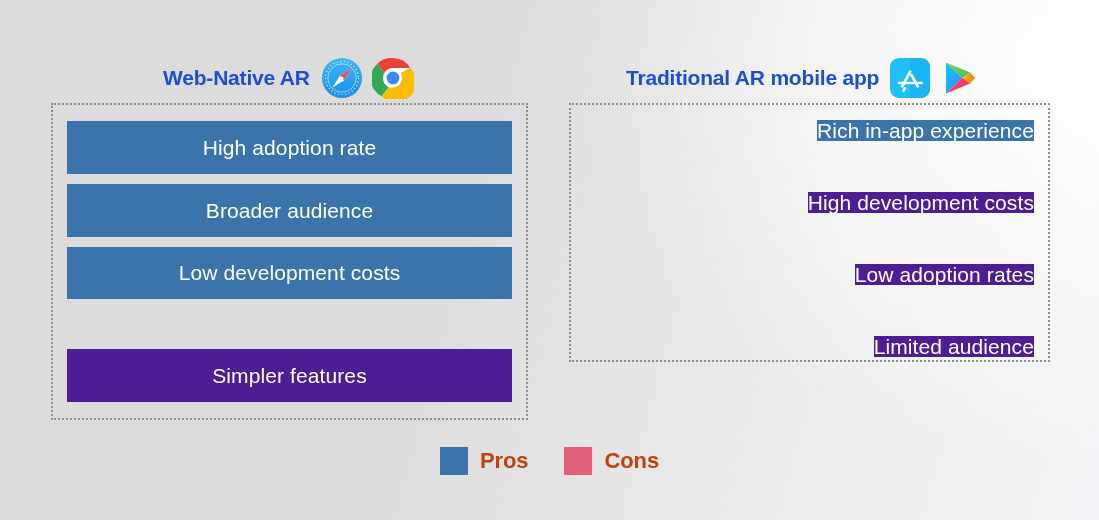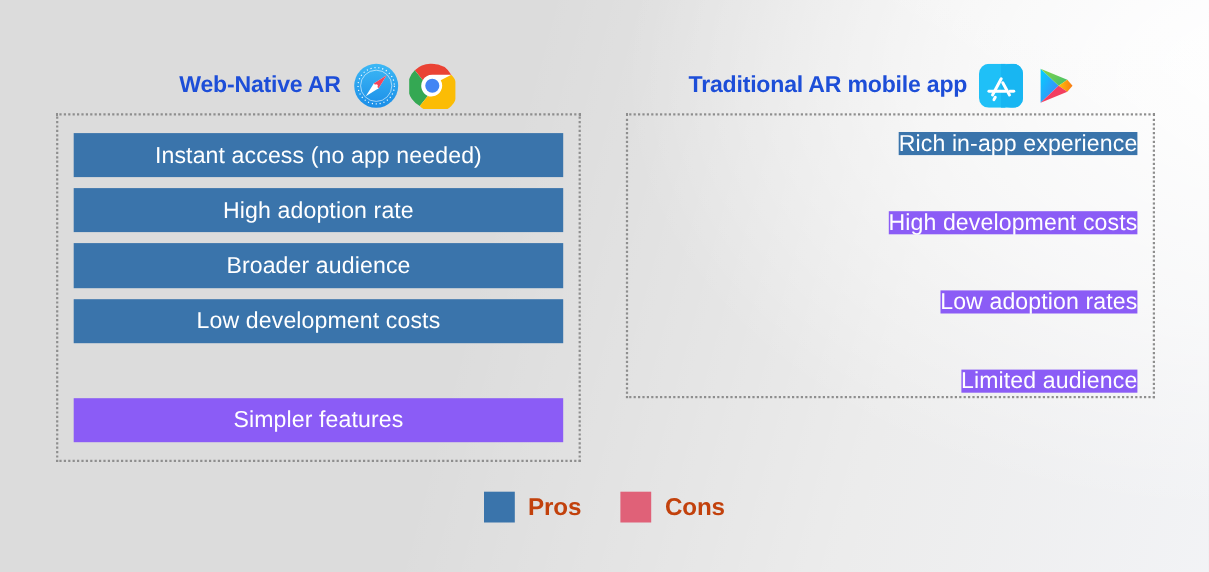--- a/index.html
+++ b/index.html
@@ -77,21 +77,21 @@
     align-items: center;
     justify-content: center;
     color: #ffffff;
     font-size: 21px;
     font-weight: 400;
     letter-spacing: 0.1px;
     text-align: center;
     line-height: 1;
   }
   .item.pro  { background: #3a74ab; }
-  .item.con  { background: #8b5cf6; margin-top: 40px; }
+  .item.con  { background: #4c1d95; margin-top: 40px; }
 
   
   #legend {
     position: absolute;
     left: 0;
     right: 0;
     top: 447px;
     display: flex;
     align-items: center;
     justify-content: center;
@@ -186,21 +186,20 @@
           <path d="M7 4.6 L23.4 20 L7 35.4 Z" fill="url(#gpBlue)"></path>
           <path d="M7 4.6 L23.4 20 L31.3 14.6 Z" fill="url(#gpGreen)"></path>
           <path d="M23.4 20 L31.3 14.6 L36 20 L31.3 25.4 Z" fill="url(#gpOrange)"></path>
           <path d="M7 35.4 L23.4 20 L31.3 25.4 Z" fill="url(#gpPink)"></path>
         </svg>
       </span>
     </span>
   </div>
 
   <div class="panel" id="panel-left">
-    <div class="item pro">Instant access (no app needed)</div>
     <div class="item pro">High adoption rate</div>
     <div class="item pro">Broader audience</div>
     <div class="item pro">Low development costs</div>
     <div class="item con">Simpler features</div>
   </div>
 
   <div class="panel" id="panel-right">
     <div class="item pro">Rich in-app experience</div>
     <div class="item con">High development costs</div>
     <div class="item con">Low adoption rates</div>

